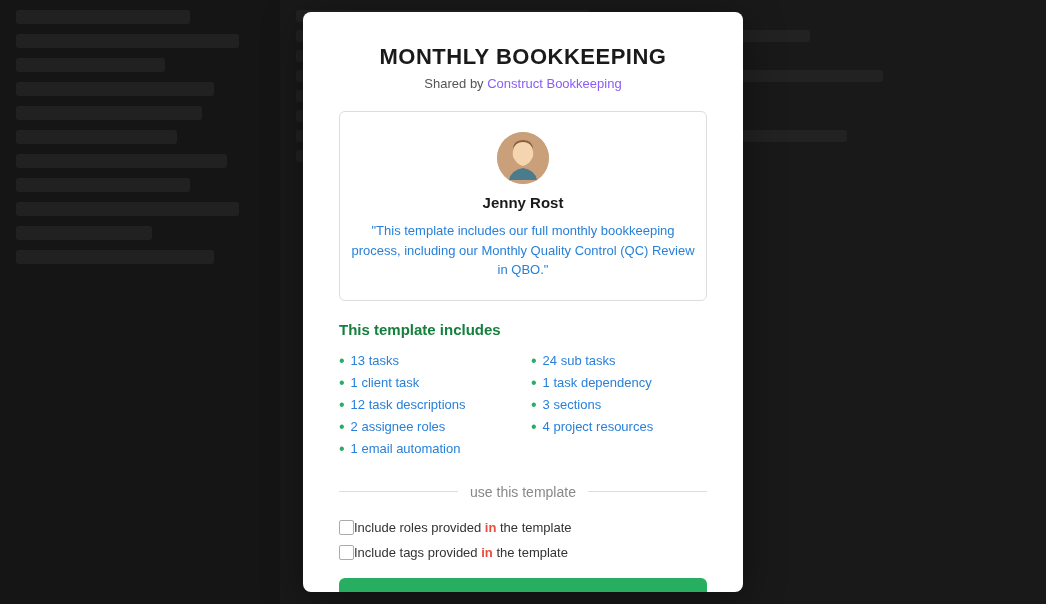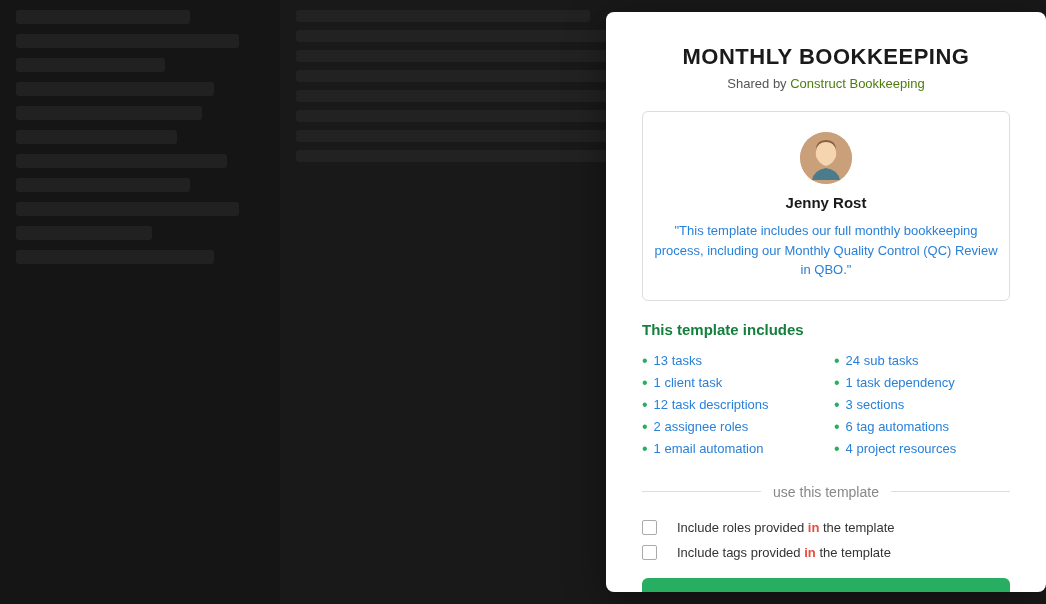--- a/index.html
+++ b/index.html
@@ -51,21 +51,21 @@
       opacity: 0.5;
     }
 
     
     .overlay {
       position: absolute;
       top: 0; left: 0; right: 0; bottom: 0;
       background: rgba(0,0,0,0.5);
       display: flex;
       align-items: center;
-      justify-content: flex-end;
+      justify-content: center;
     }
 
     
     .modal {
       background: #fff;
       border-radius: 8px;
       width: 440px;
       max-height: 580px;
       overflow-y: auto;
       padding: 32px 36px 28px;
@@ -84,21 +84,21 @@
     }
 
     .modal-subtitle {
       text-align: center;
       font-size: 13px;
       color: #555;
       margin-bottom: 20px;
     }
 
     .modal-subtitle a {
-      color: #4d7c0f;
+      color: #8b5cf6;
       text-decoration: none;
     }
 
     
     .author-card {
       border: 1px solid #ddd;
       border-radius: 6px;
       padding: 20px 8px;
       text-align: center;
       margin-bottom: 20px;
@@ -179,21 +179,21 @@
     .divider-text {
       font-size: 14px;
       color: #888;
       white-space: nowrap;
     }
 
     
     .checkbox-row {
       display: flex;
       align-items: center;
-      gap: 20px;
+      gap: 0;
       margin-bottom: 10px;
     }
 
     .checkbox-row input[type="checkbox"] {
       width: 15px;
       height: 15px;
       cursor: pointer;
       border: 1px solid #aaa;
       appearance: none;
       -webkit-appearance: none;
@@ -292,21 +292,20 @@
         <div class="includes-item">1 client task</div>
         <div class="includes-item">12 task descriptions</div>
         <div class="includes-item">2 assignee roles</div>
         <div class="includes-item">1 email automation</div>
       </div>
 
       <div>
         <div class="includes-item">24 sub tasks</div>
         <div class="includes-item">1 task dependency</div>
         <div class="includes-item">3 sections</div>
-        <div class="includes-item">6 tag automations</div>
         <div class="includes-item">4 project resources</div>
       </div>
     </div>
 
     <div class="divider-row">
       <div class="divider-line"></div>
       <span class="divider-text">use this template</span>
       <div class="divider-line"></div>
     </div>
 

